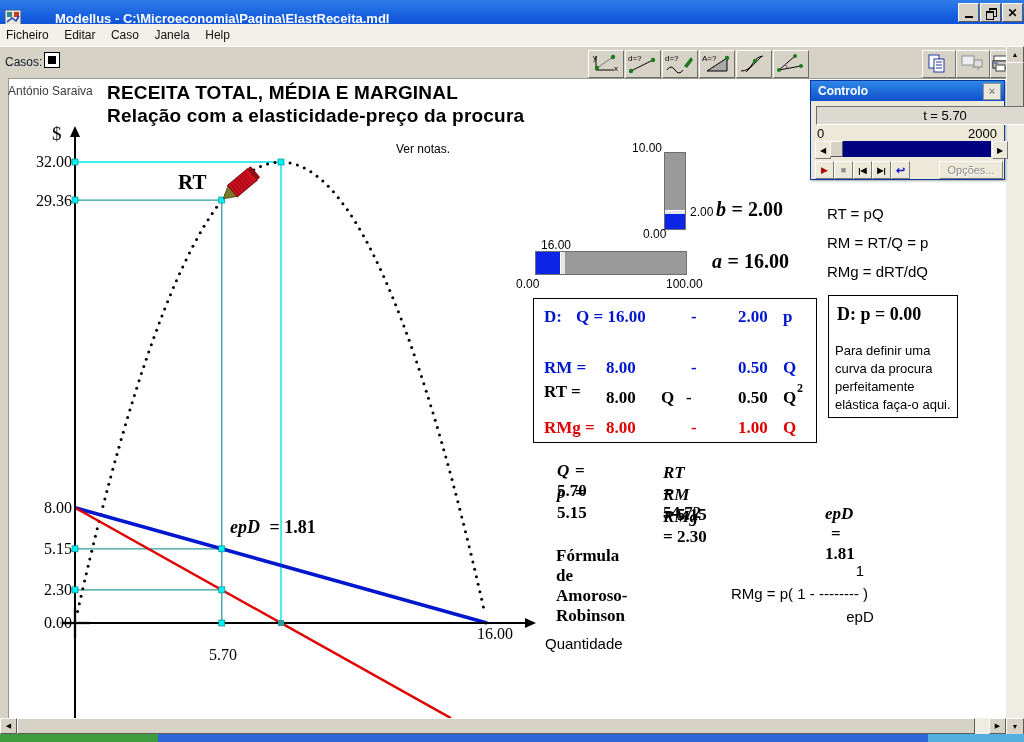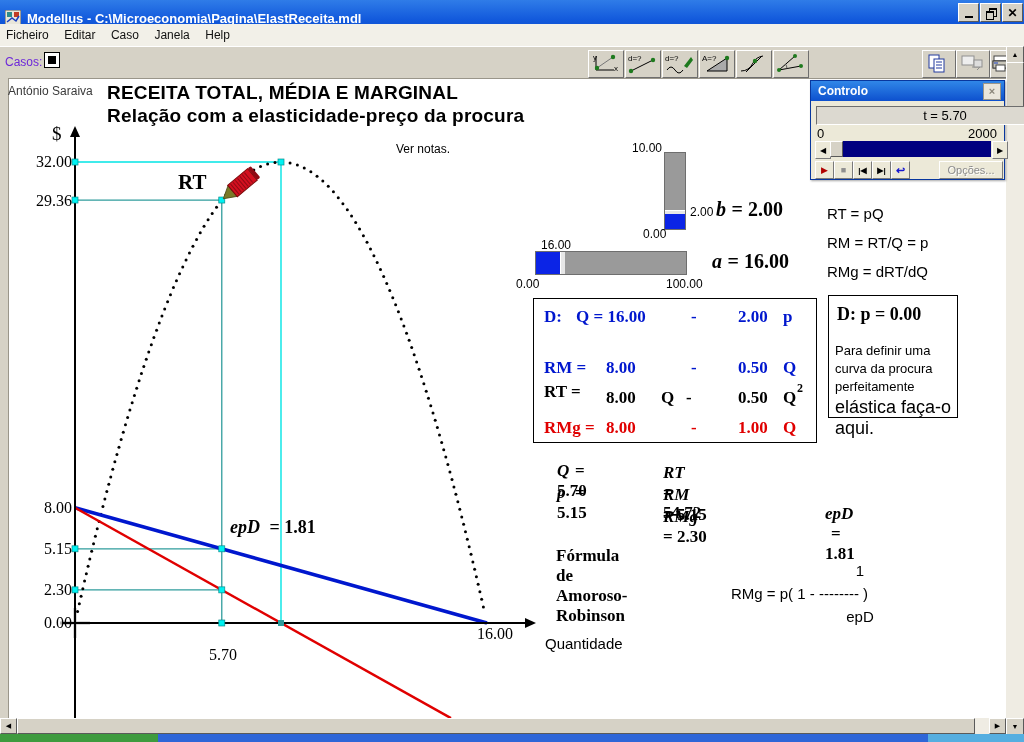--- a/index.html
+++ b/index.html
@@ -2,21 +2,21 @@
 <html><head>
 <meta charset="utf-8">
 <style>
   html,body{margin:0;padding:0;}
   body{font-family:"Liberation Sans",sans-serif;background:#D6D2C6;}
   #screen{position:relative;width:1024px;height:742px;overflow:hidden;background:#D6D2C6;}
   .abs{position:absolute;}
   .serif{font-family:"Liberation Serif",serif;}
   .sunken{border:1px solid;border-color:#6E6E6E #FFFFFF #FFFFFF #6E6E6E;padding-left:38px;}
   
-  .titlebar{left:0;top:0;width:1024px;height:36px;background:linear-gradient(180deg,#2F7CE8 0%,#1259DC 55%,#0C4CC8 100%);display:flex;align-items:center;}
+  .titlebar{left:0;top:0;width:1024px;height:36px;background:linear-gradient(180deg,#2F7CE8 0%,#1259DC 55%,#0C4CC8 100%);display:flex;align-items:center;gap:28px;}
   .titlebar .apptitle{color:#fff;font-weight:bold;font-size:13px;margin-left:6px;white-space:nowrap;}
   .winbtn{position:absolute;top:3px;width:19px;height:17px;background:#D6D2C6;border:1px solid;border-color:#FFF #5A5A5A #5A5A5A #FFF;display:flex;align-items:center;justify-content:center;font-size:11px;font-weight:bold;color:#000;}
   
   .menubar{left:0;top:24px;width:1024px;height:22px;background:#F2F0E8;border-bottom:1px solid #CFCCC0;}
   .menuitem{display:inline-block;margin:4px 5px 0 6px;font-size:12px;color:#111;}
   .toolbar{left:0;top:46px;width:1024px;height:32px;background:#D6D2C6;border-top:1px solid #FFF;}
   .toolbtn{position:absolute;top:3px;width:34px;height:26px;background:#D6D2C6;border:1px solid;border-color:#FFF #6E6E6E #6E6E6E #FFF;}
   .toolbtn svg{position:absolute;left:1px;top:1px;}
   
   .canvas{left:8px;top:78px;width:998px;height:640px;background:#FFFFFF;border-left:1px solid #9A968A;border-top:1px solid #9A968A;}
@@ -72,21 +72,21 @@
 
   <div class="abs menubar">
     <span class="menuitem">Ficheiro</span>
     <span class="menuitem">Editar</span>
     <span class="menuitem">Caso</span>
     <span class="menuitem">Janela</span>
     <span class="menuitem">Help</span>
   </div>
 
   <div class="abs toolbar">
-    <span class="abs" style="left:5px;top:8px;font-size:12px;color:#6d28d9">Casos:</span>
+    <span class="abs" style="left:5px;top:8px;font-size:12px;color:#0f172a">Casos:</span>
     <span class="abs" style="left:44px;top:5px;width:14px;height:14px;background:#fff;border:1px solid #000;">
       <span style="position:absolute;left:3px;top:3px;width:8px;height:8px;background:#000"></span>
     </span>
 
     <div class="toolbtn" style="left:588px">
       <svg width="30" height="22">
         <text x="3" y="8" font-size="8" fill="#000" id="t0y">y</text>
           <text x="24" y="19" font-size="8" fill="#000" id="t0x">x</text>
         <path d="M6 18 L6 4 M6 18 L24 18" stroke="#000" fill="none"></path>
         <line x1="7" y1="16" x2="23" y2="5" stroke="#777"></line>
@@ -418,21 +418,21 @@
       <span class="red" style="left:204px;top:119px">1.00</span>
       <span class="red" style="left:249px;top:119px">Q</span>
     </div>
   </div>
 
   <div class="abs elasticbox" style="z-index:3">
     <span class="abs serif" style="left:8px;top:8px;font-size:18px;font-weight:bold;white-space:nowrap">D:  p = 0.00</span>
     <span class="abs" style="left:6px;top:47px;font-size:13px">Para definir uma</span>
     <span class="abs" style="left:6px;top:65px;font-size:13px">curva da procura</span>
     <span class="abs" style="left:6px;top:83px;font-size:13px">perfeitamente</span>
-    <span class="abs" style="left:6px;top:101px;font-size:18px">elástica faça-o aqui.</span>
+    <span class="abs" style="left:6px;top:101px;font-size:13px">elástica faça-o aqui.</span>
   </div>
 
   <div class="abs" style="left:0;top:0;z-index:3">
     <span class="abs" style="left:557px;top:461px"><span class="valname" style="width:18px">Q</span><span class="valeq">= 5.70</span></span>
     <span class="abs" style="left:557px;top:483px"><span class="valname" style="width:18px">p</span><span class="valeq">= 5.15</span></span>
     <span class="abs" style="left:663px;top:463px"><span class="valname" style="width:46px">RT</span><span class="valeq">= 54.72</span></span>
     <span class="abs" style="left:663px;top:485px"><span class="valname" style="width:46px">RM</span><span class="valeq">= 5.15</span></span>
     <span class="abs" style="left:663px;top:507px"><span class="valname" style="width:46px">RMg</span><span class="valeq">= 2.30</span></span>
     <span class="abs" style="left:825px;top:504px"><span class="valname">epD</span><span class="valeq" style="margin-left:6px">= 1.81</span></span>
   </div>

